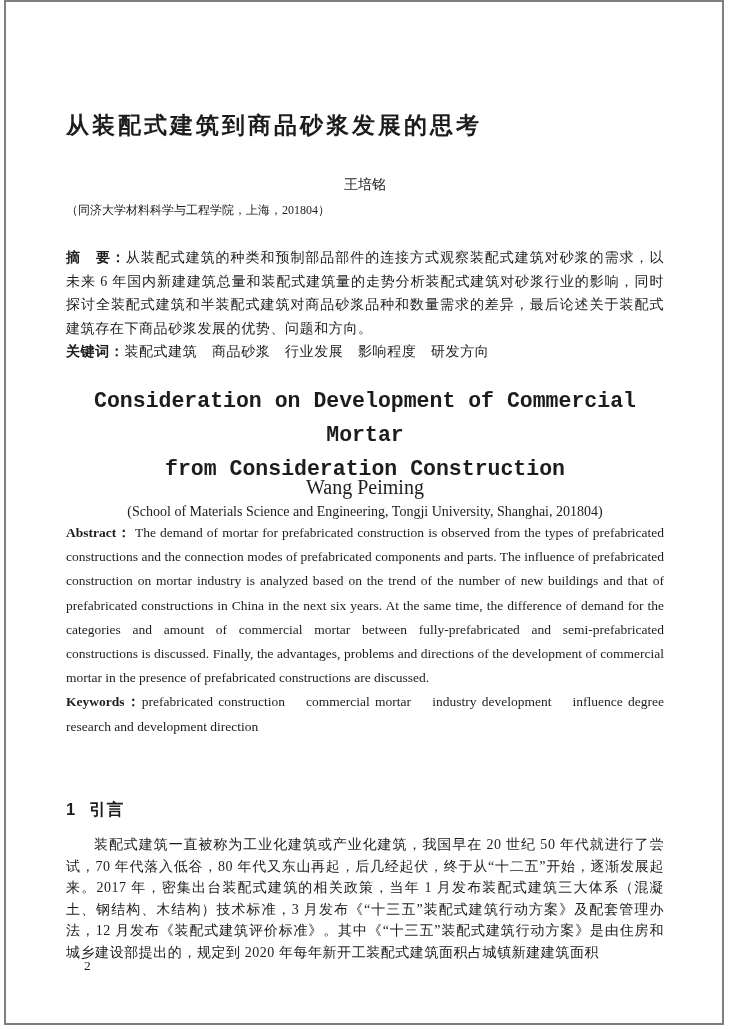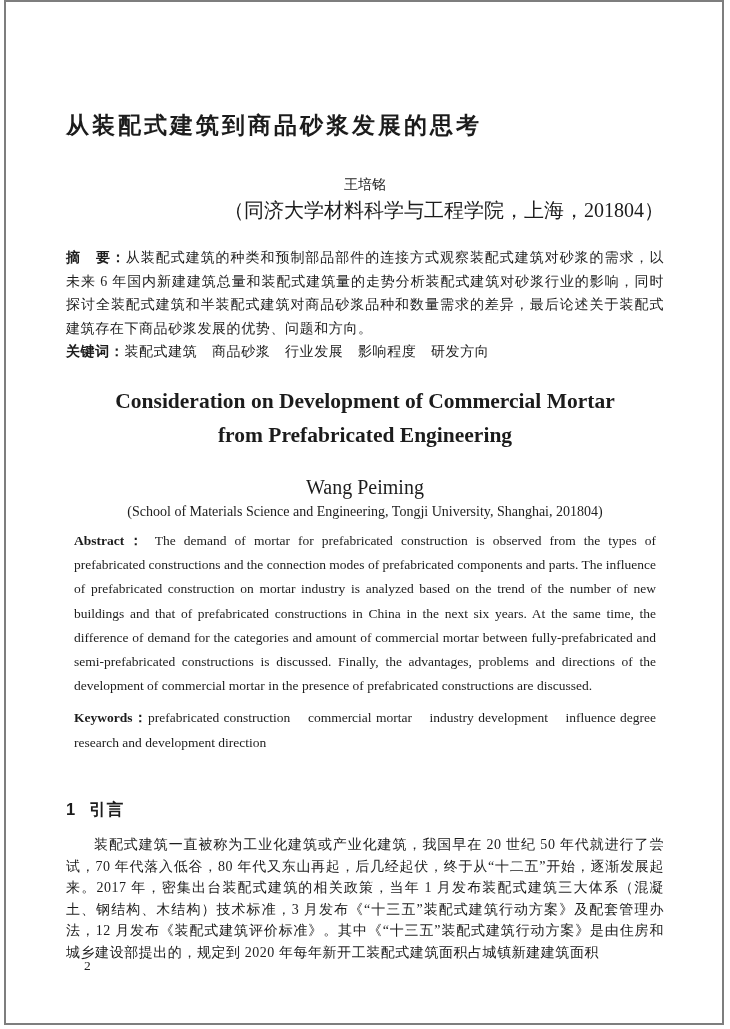--- a/index.html
+++ b/index.html
@@ -49,22 +49,22 @@
     left: 0; right: 0;
     top: 175px;
     text-align: center;
     font-size: 14px;
     line-height: 20px;
   }
   .cn-affiliation {
     position: absolute;
     left: 0; right: 0;
     top: 200px;
-    text-align: right;
-    font-size: 20px;
+    text-align: left;
+    font-size: 12px;
     line-height: 20px;
   }
   .cn-abstract-block {
     position: absolute;
     left: 0; right: 0;
     top: 246px;
     font-size: 14px;
     line-height: 23.5px;
     text-align: justify;
     letter-spacing: 0.6px;
@@ -74,21 +74,21 @@
     font-family: "Liberation Sans", "DejaVu Sans", sans-serif;
     font-weight: bold;
   }
   
   .en-title {
     position: absolute;
     left: 0; right: 0;
     top: 384px;
     margin: 0;
     text-align: center;
-    font-family: Liberation Serif, serif;
+    font-family: Liberation Mono, monospace;
     font-weight: bold;
     font-size: 21.5px;
     line-height: 34px;
   }
   .en-title span { display: block; }
   .en-author {
     position: absolute;
     left: 0; right: 0;
     top: 478px;
     text-align: center;
@@ -104,21 +104,21 @@
     line-height: 20px;
   }
   .en-abstract-block {
     position: absolute;
     left: 0; right: 0;
     top: 521px;
     font-size: 13.5px;
     line-height: 24.2px;
     text-align: justify;
   }
-  .en-abstract-block p { margin: 8px; }
+  .en-abstract-block p { margin: 0; }
   .label-en { font-weight: bold; }
   .en-keywords-text { white-space: pre-wrap; }
   
   .section-block {
     position: absolute;
     left: 0; right: 0;
     top: 790px;
   }
   .section-heading {
     margin: 8px 0 14px 0;
@@ -159,21 +159,21 @@
 
   <div class="cn-affiliation">（同济大学材料科学与工程学院，上海，201804）</div>
 
   <div class="cn-abstract-block">
     <p><span class="label-cn">摘　要：</span><span>从装配式建筑的种类和预制部品部件的连接方式观察装配式建筑对砂浆的需求，以未来 6 年国内新建建筑总量和装配式建筑量的走势分析装配式建筑对砂浆行业的影响，同时探讨全装配式建筑和半装配式建筑对商品砂浆品种和数量需求的差异，最后论述关于装配式建筑存在下商品砂浆发展的优势、问题和方向。</span></p>
     <p><span class="label-cn">关键词：</span><span>装配式建筑　商品砂浆　行业发展　影响程度　研发方向</span></p>
   </div>
 
   <h2 class="en-title">
     <span>Consideration on Development of Commercial Mortar</span>
-    <span>from Prefabricated Engineering</span>
+    <span>from Consideration Construction</span>
   </h2>
 
   <div class="en-author">Wang Peiming</div>
 
   <div class="en-affiliation">(School of Materials Science and Engineering, Tongji University, Shanghai, 201804)</div>
 
   <div class="en-abstract-block">
     <p><span class="label-en">Abstract：</span> <span>The demand of mortar for prefabricated construction is observed from the types of prefabricated constructions and the connection modes of prefabricated components and parts. The influence of prefabricated construction on mortar industry is analyzed based on the trend of the number of new buildings and that of prefabricated constructions in China in the next six years. At the same time, the difference of demand for the categories and amount of commercial mortar between fully-prefabricated and semi-prefabricated constructions is discussed. Finally, the advantages, problems and directions of the development of commercial mortar in the presence of prefabricated constructions are discussed.</span></p>
     <p><span class="label-en">Keywords：</span><span class="en-keywords-text">prefabricated construction    commercial mortar    industry development    influence degree    research and development direction</span></p>
   </div>

